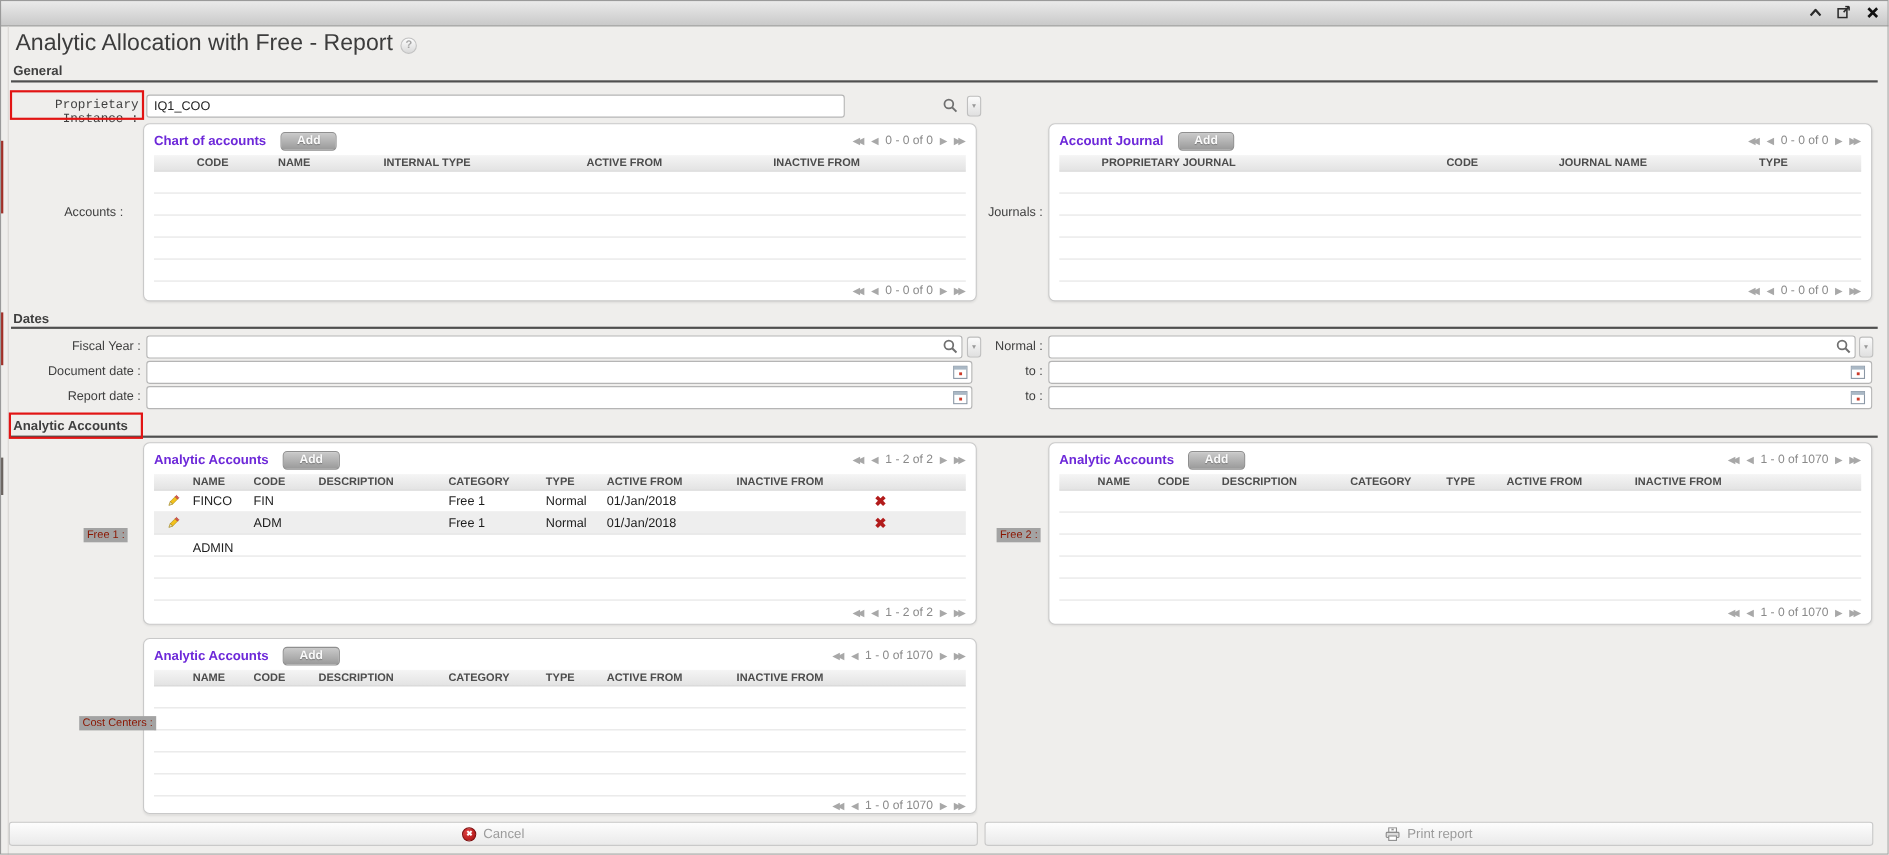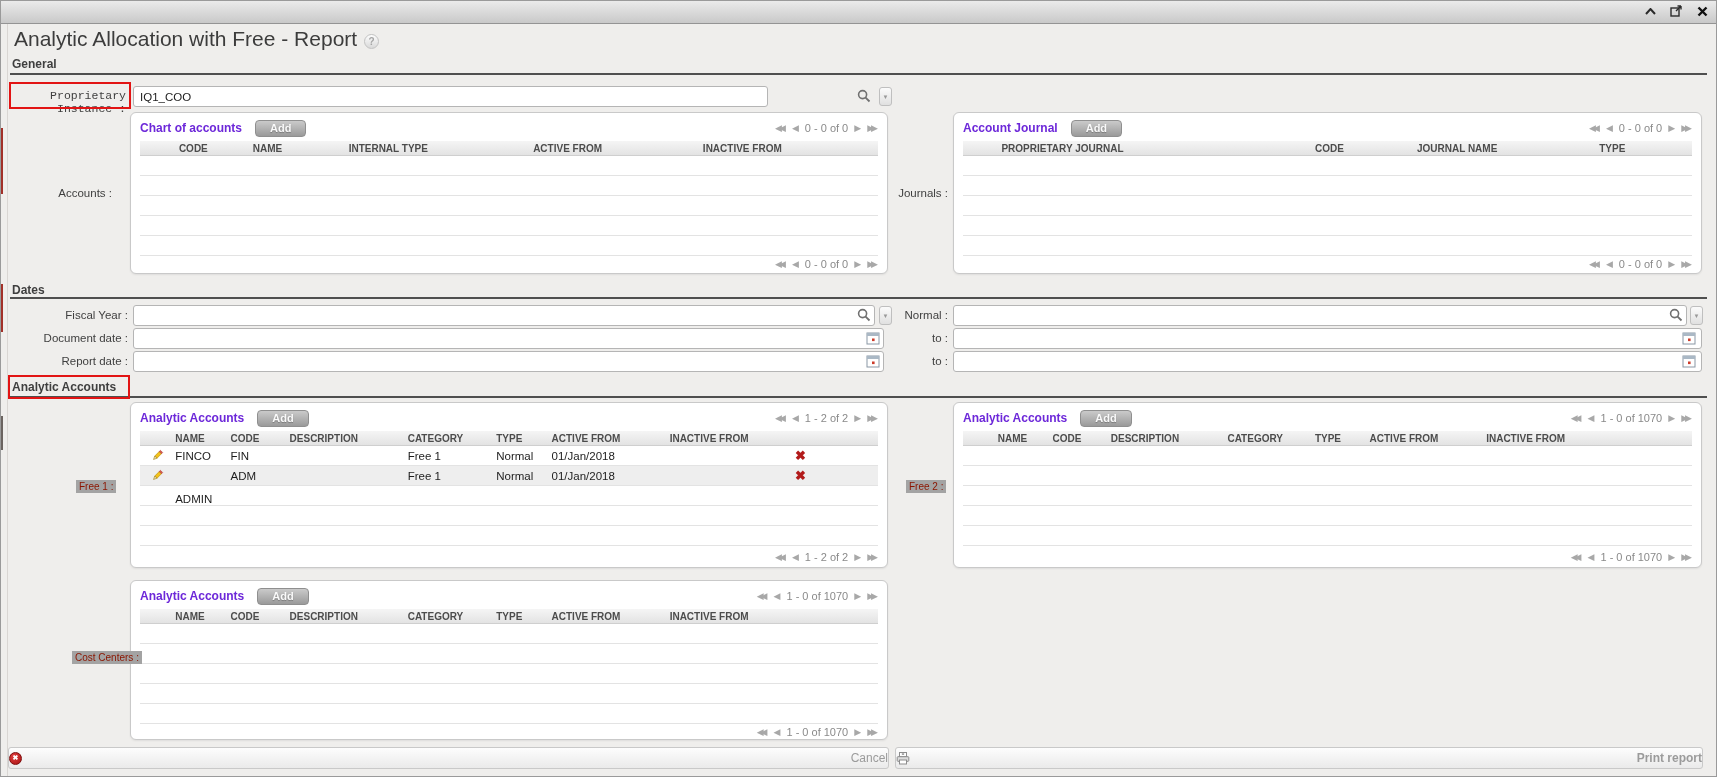--- a/index.html
+++ b/index.html
@@ -60,21 +60,21 @@
   .tbody { flex:0 0 auto; }
   .trow { display:flex; align-items:center; height:20px; border-bottom:1px solid #e3e3e3; font-size:11.5px; color:#1d1d1d; }
   .trow.alt { background:#eeeeee; }
   .td { white-space:nowrap; overflow:hidden; padding-left:2px; }
   .icon-cell { display:flex; align-items:center; justify-content:center; }
   .del-x { color:#b21b1b; font-size:13px; font-weight:bold; cursor:pointer; }
   .panel-foot { margin-top:auto; display:flex; justify-content:flex-end; padding:2px 0 1px 0; flex:0 0 auto; }
 
   
   .footer-bar { position:absolute; top:747px; height:22px; background:linear-gradient(#fdfdfd,#eaeaea);
-    border:1px solid #c9c9c9; border-radius:3px; display:flex; align-items:center; justify-content:space-between;
+    border:1px solid #c9c9c9; border-radius:3px; display:flex; align-items:center; justify-content:center;
     gap:6px; font-size:12px; color:#9b9b9b; cursor:pointer; }
   .cancel-ic { width:13px; height:13px; border-radius:50%; background:radial-gradient(circle at 35% 30%,#e04040,#a81111);
     border:1px solid #7d0d0d; color:#fff; font-size:7px; font-weight:bold; display:flex; align-items:center; justify-content:center; }
 </style>
 </head>
 <body>
 
 <div class="frame"></div>
 
 <div class="titlebar">
@@ -428,21 +428,21 @@
         <span class="pg-btn">▶</span>
         <span class="pg-btn pg-dbl">▶▶</span>
       </div>
     </div>
 </div>
 
 <div class="footer-bar" style="left:8px;width:881px;">
   <span class="cancel-ic">✖</span>
   <span>Cancel</span>
 </div>
-<div class="footer-bar" style="left:895px;width:808px;font-weight:bold;">
+<div class="footer-bar" style="left:895px;width:808px;">
   <span style="display:flex;">
     <svg width="14" height="13" viewBox="0 0 14 13">
         <rect x="3.5" y="0.5" width="7" height="4.2" fill="#fff" stroke="#8d8d8d"></rect>
         <path d="M7 1.2 L7 3 M5.8 1.6 L8.2 2.6 M8.2 1.6 L5.8 2.6" stroke="#8d8d8d" stroke-width="0.7" fill="none"></path>
         <rect x="1.2" y="4.7" width="11.6" height="4.6" rx="0.8" fill="#dcdcdc" stroke="#8d8d8d"></rect>
         <rect x="3.5" y="8" width="7" height="4" fill="#fff" stroke="#8d8d8d"></rect>
       </svg>
   </span>
   <span>Print report</span>
 </div>

